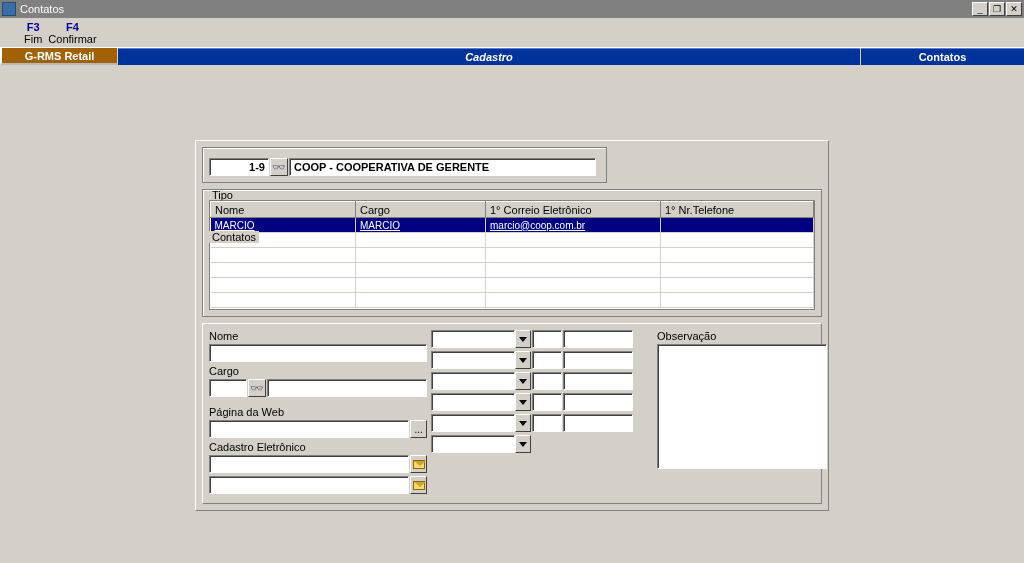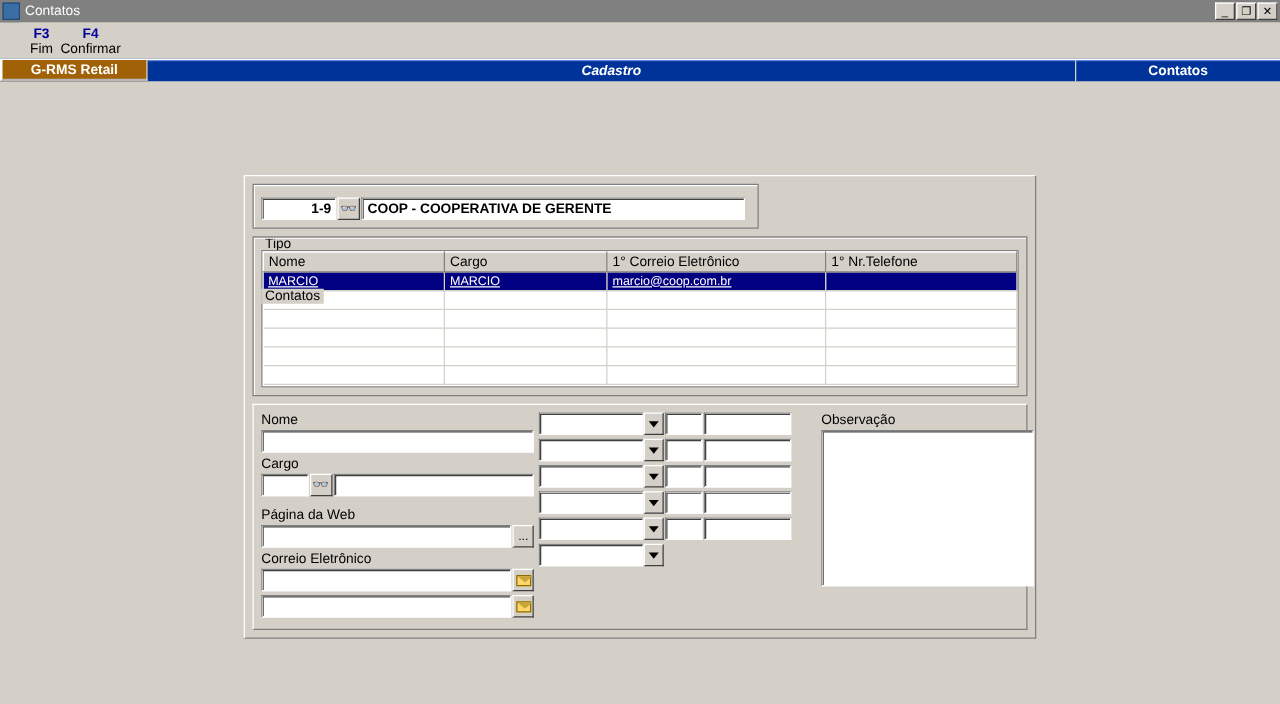--- a/index.html
+++ b/index.html
@@ -342,21 +342,21 @@
           <input class="tin desc" value="" style="">
         </div>
         <div style="height:6px"></div>
 
         <span class="lbl">Página da Web</span>
         <div class="row">
           <input class="tin" value="" style="">
           <div class="smallbtn">...</div>
         </div>
 
-        <span class="lbl">Correio Eletrônico</span>
+        <span class="lbl">Cadastro Eletrônico</span>
         <div class="row">
           <input class="tin" value="" style="">
           <div class="smallbtn">
               <span class="envelope-icon"></span>
             </div>
         </div>
         <div class="row">
           <input class="tin" value="" style="">
           <div class="smallbtn">
               <span class="envelope-icon"></span>

